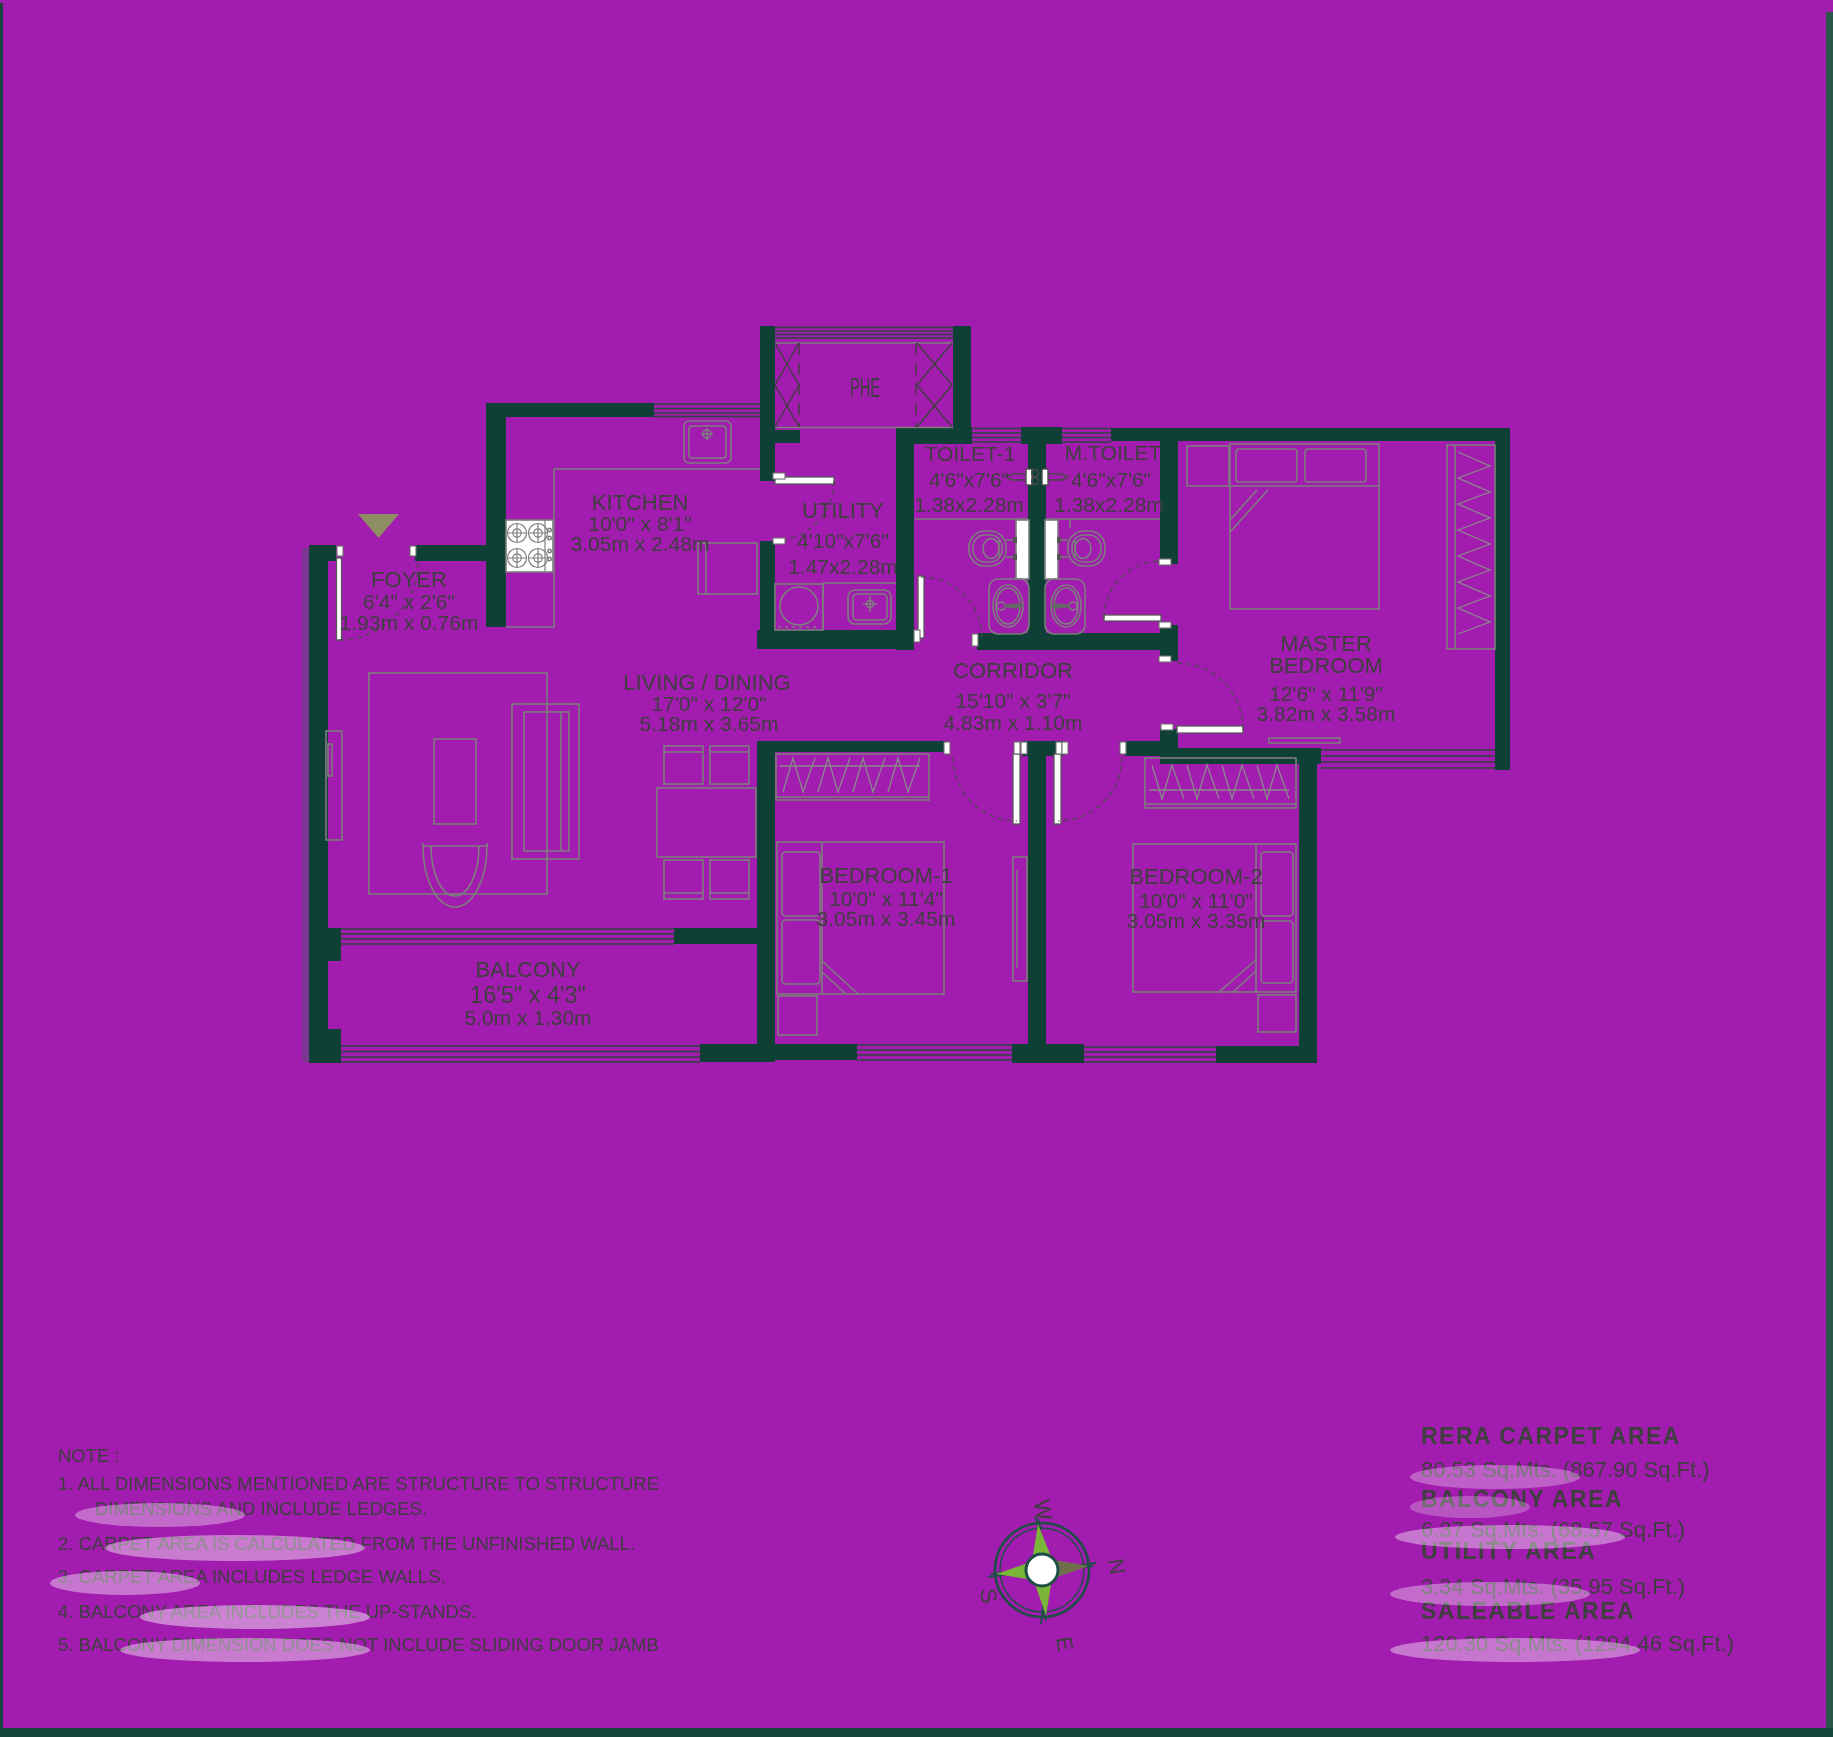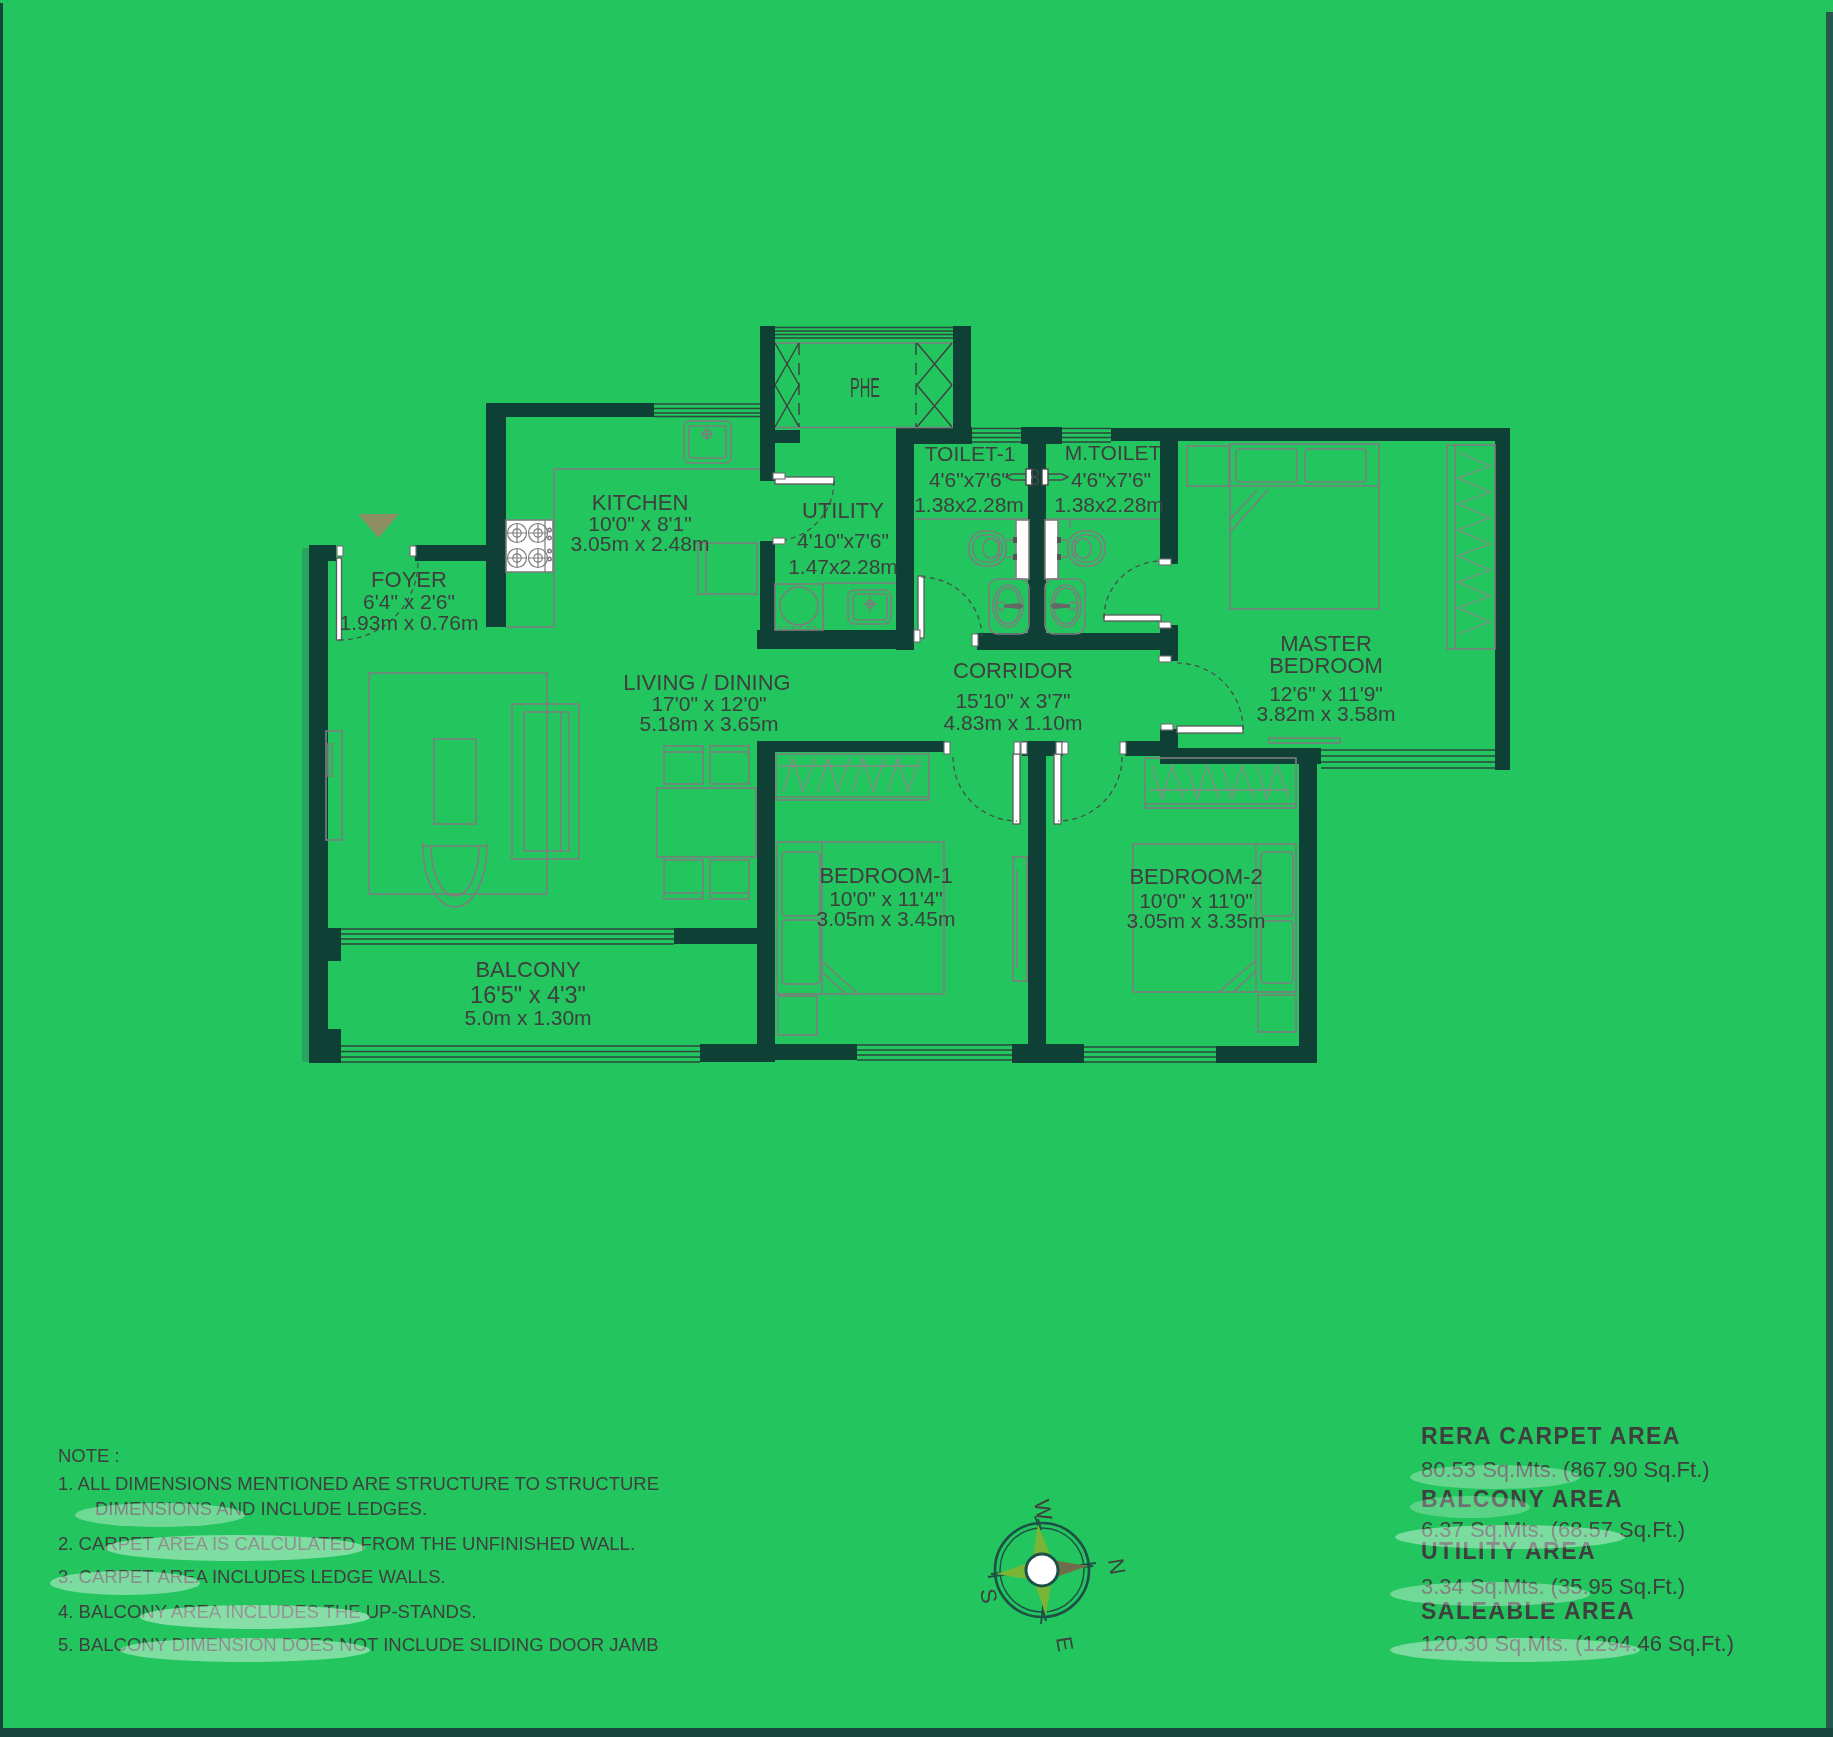--- a/index.html
+++ b/index.html
@@ -1,16 +1,16 @@
 <!DOCTYPE html>
 <html><head>
 <meta charset="utf-8">
 <style>
 html,body{margin:0;padding:0;background:#ffffff;}
-#page{position:relative;width:1833px;height:1737px;background:#22c55e;overflow:hidden;
+#page{position:relative;width:1833px;height:1737px;background:#a21caf;overflow:hidden;
 font-family:"Liberation Sans",sans-serif;}
 svg{position:absolute;left:0;top:0;}
 text{font-family:"Liberation Sans",sans-serif;fill:#3f3f3f;}
 .rm{font-size:22px;}
 .dm{font-size:21px;}
 .wall{fill:#0e4036;}
 .fur{fill:none;stroke:#7e7e7e;stroke-width:1.6;}
 .win{stroke:#2e463f;stroke-width:1.7;fill:none;}
 .arc{fill:none;stroke:#4a4a4a;stroke-width:1.2;stroke-dasharray:5 4;}
 .leaf{fill:#ffffff;stroke:#5a5a5a;stroke-width:1.3;}

